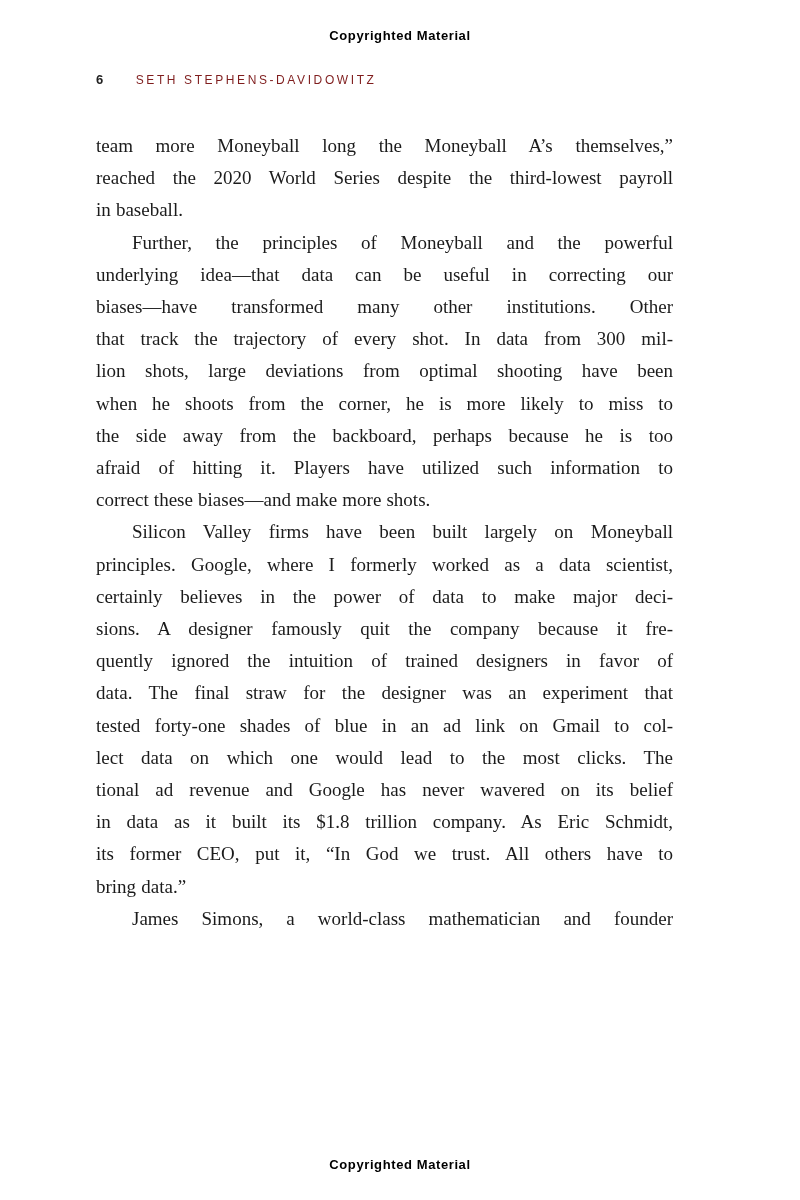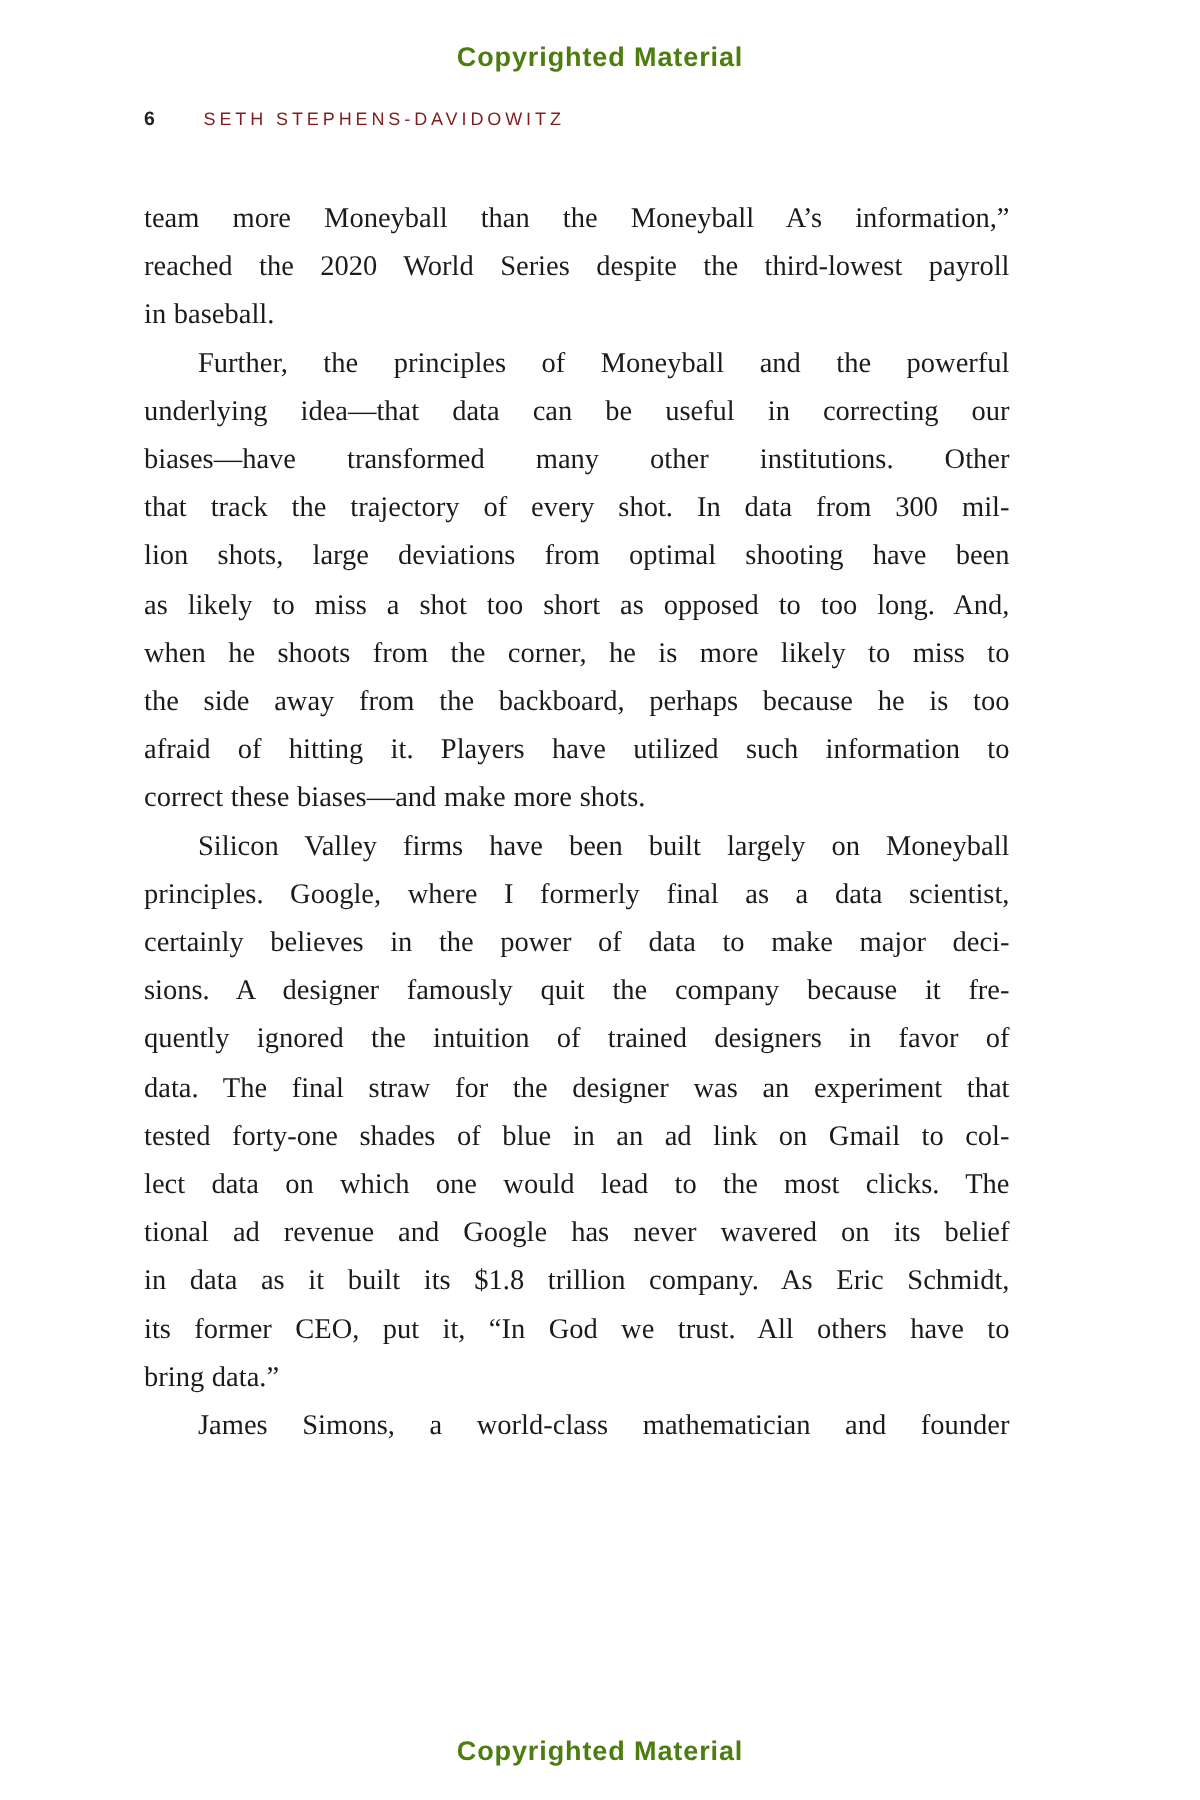--- a/index.html
+++ b/index.html
@@ -14,24 +14,24 @@
     background: #ffffff;
     overflow: hidden;
     font-family: "Liberation Serif", serif;
   }
   .copyright-notice {
     position: absolute;
     left: 0;
     width: 100%;
     text-align: center;
     font-family: "Liberation Sans", sans-serif;
-    font-size: 18px;
+    font-size: 13px;
     font-weight: 700;
     letter-spacing: 0.6px;
-    color: #4d7c0f;
+    color: #000000;
   }
   .copyright-notice.top { top: 28px; }
   .copyright-notice.bottom { top: 1157px; }
 
   .running-header {
     position: absolute;
     top: 70px;
     left: 96px;
     right: 127px;
     font-family: "Liberation Sans", sans-serif;
@@ -83,39 +83,38 @@
 
   <div class="copyright-notice top">Copyrighted Material</div>
 
   <div class="running-header">
     <span class="page-number">6</span>
     <span class="running-title">SETH STEPHENS-DAVIDOWITZ</span>
   </div>
 
   <div class="body-text" id="body-text">
       <div class="paragraph">
-        <div class="line">team more Moneyball than the Moneyball A’s information,”</div>
+        <div class="line">team more Moneyball long the Moneyball A’s themselves,”</div>
         <div class="line">reached the 2020 World Series despite the third-lowest payroll</div>
         <div class="line lastline">in baseball.</div>
       </div>
       <div class="paragraph">
         <div class="line indent">Further, the principles of Moneyball and the powerful</div>
         <div class="line">underlying idea—that data can be useful in correcting our</div>
         <div class="line">biases—have transformed many other institutions. Other</div>
         <div class="line">that track the trajectory of every shot. In data from 300 mil-</div>
         <div class="line">lion shots, large deviations from optimal shooting have been</div>
-        <div class="line">as likely to miss a shot too short as opposed to too long. And,</div>
         <div class="line">when he shoots from the corner, he is more likely to miss to</div>
         <div class="line">the side away from the backboard, perhaps because he is too</div>
         <div class="line">afraid of hitting it. Players have utilized such information to</div>
         <div class="line lastline">correct these biases—and make more shots.</div>
       </div>
       <div class="paragraph">
         <div class="line indent">Silicon Valley firms have been built largely on Moneyball</div>
-        <div class="line">principles. Google, where I formerly final as a data scientist,</div>
+        <div class="line">principles. Google, where I formerly worked as a data scientist,</div>
         <div class="line">certainly believes in the power of data to make major deci-</div>
         <div class="line">sions. A designer famously quit the company because it fre-</div>
         <div class="line">quently ignored the intuition of trained designers in favor of</div>
         <div class="line">data. The final straw for the designer was an experiment that</div>
         <div class="line">tested forty-one shades of blue in an ad link on Gmail to col-</div>
         <div class="line">lect data on which one would lead to the most clicks. The</div>
         <div class="line">tional ad revenue and Google has never wavered on its belief</div>
         <div class="line">in data as it built its $1.8 trillion company. As Eric Schmidt,</div>
         <div class="line">its former CEO, put it, “In God we trust. All others have to</div>
         <div class="line lastline">bring data.”</div>

